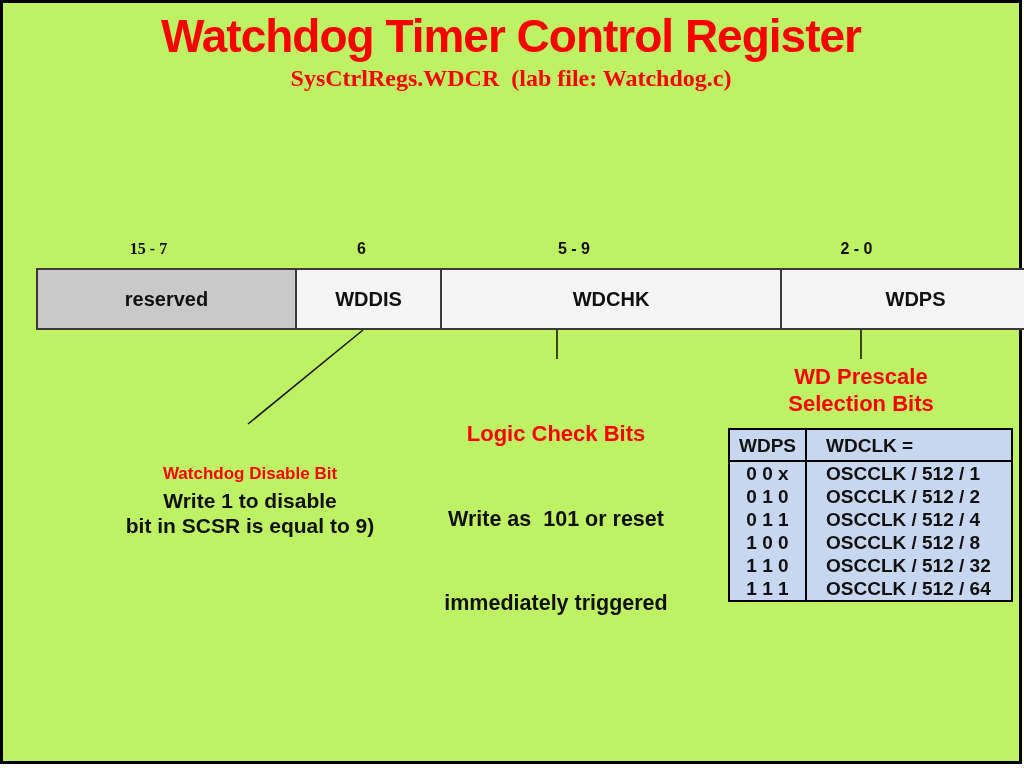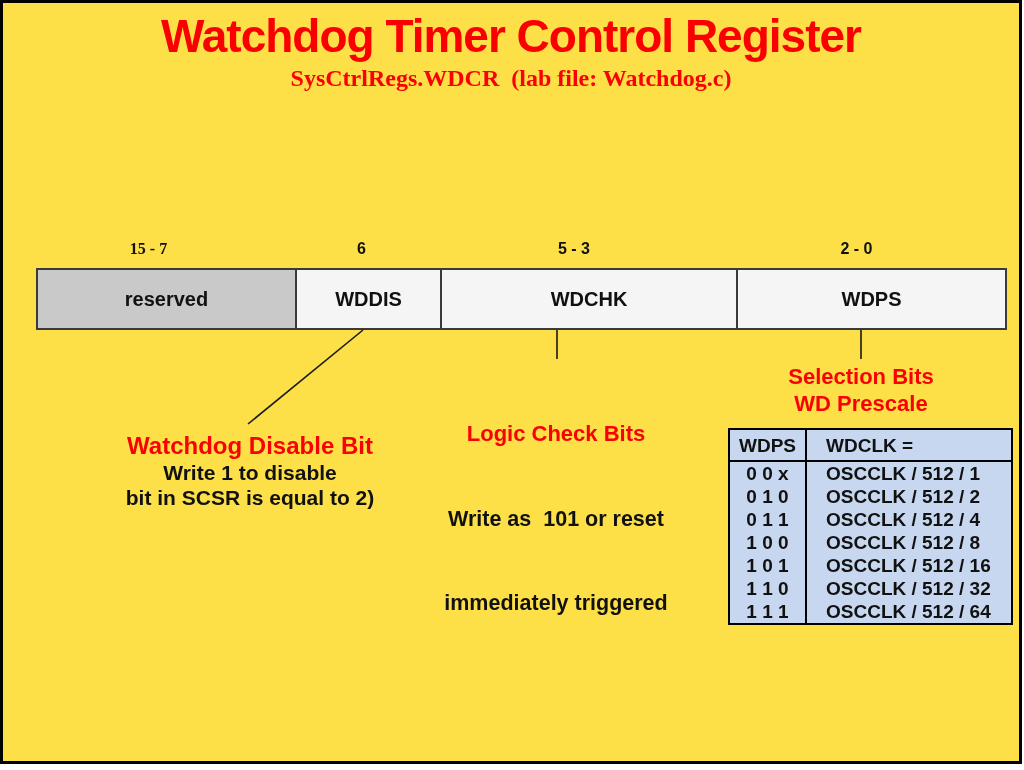--- a/index.html
+++ b/index.html
@@ -1,34 +1,34 @@
 <!DOCTYPE html>
 <html><head>
 <meta charset="utf-8">
 <style>
   html,body{margin:0;padding:0;background:#ffffff;}
   body{width:1024px;height:770px;position:relative;font-family:"Liberation Sans",sans-serif;font-weight:bold;}
-  .slide{position:absolute;left:0;top:0;width:1022px;height:764px;border:3px solid #000;box-sizing:border-box;background:#fde047;}
+  .slide{position:absolute;left:0;top:0;width:1022px;height:764px;border:3px solid #000;box-sizing:border-box;background:#bef264;}
   .title{position:absolute;left:0;top:6px;width:100%;text-align:center;font-size:46px;color:#fb0000;letter-spacing:-1px;}
   .subtitle{position:absolute;left:0;top:62px;width:100%;text-align:center;font-size:24px;color:#fb0000;white-space:pre;font-family:Liberation Serif, serif;}
   .bit-label{position:absolute;top:237px;height:20px;text-align:center;font-size:16px;color:#111;}
   .bl-0{left:15px;width:261px;font-family:Liberation Serif, serif;}
   .bl-1{left:294px;width:129px;}
   .bl-2{left:423px;width:296px;}
   .bl-3{left:719px;width:269px;}
   .register{position:absolute;left:33px;top:265px;height:62px;display:flex;}
   .field{box-sizing:border-box;border:2px solid #3a3a3a;border-left:none;background:#f5f5f5;display:flex;align-items:center;justify-content:center;font-size:20px;color:#111;}
   .field.first{border-left:2px solid #3a3a3a;text-align:center;}
   .field.reserved{background:#c9c9c9;}
-  .f-0{width:261px;} .f-1{width:145px;} .f-2{width:296px;text-align:right;} .f-3{width:269px;}
+  .f-0{width:261px;} .f-1{width:145px;} .f-2{width:340px;text-align:right;} .f-3{width:269px;}
   .connectors{position:absolute;left:0;top:0;width:1018px;height:764px;pointer-events:none;}
   .ann{position:absolute;text-align:center;color:#111;}
   .ann .heading{color:#fb0000;}
   .ann-wddis{left:37px;top:429px;width:420px;font-size:21px;line-height:25px;}
-  .ann-wddis .heading{font-size:24px;line-height:28px;}
+  .ann-wddis .heading{font-size:17px;line-height:28px;margin-top:28px;}
   .ann-wdchk{left:403px;top:360px;width:300px;font-size:21.5px;line-height:28px;white-space:pre;}
   .ann-wdchk .heading{font-size:22px;line-height:30px;}
   .ann-wdps{left:728px;top:360px;width:260px;font-size:22px;line-height:27px;color:#fb0000;}
   .prescale{position:absolute;left:725px;top:425px;border-collapse:collapse;background:#c8d7f0;table-layout:fixed;}
   .prescale th,.prescale td{border:0;font-size:19px;color:#111;padding:0;line-height:23px;}
   .prescale th{height:30px;border-bottom:2px solid #000;}
   .prescale td{height:23px;margin-top:24px;}
   .prescale .c0{width:75px;text-align:center;border-right:2px solid #000;}
   .prescale .c1{width:185px;text-align:left;padding-left:19px;}
   .prescale{border:2px solid #000;}
@@ -36,51 +36,51 @@
 </head>
 <body>
 
 <div class="slide">
 
   <div class="title">Watchdog Timer Control Register</div>
   <div class="subtitle">SysCtrlRegs.WDCR  (lab file: Watchdog.c)</div>
 
   <div class="bit-label bl-0">15 - 7</div>
   <div class="bit-label bl-1">6</div>
-  <div class="bit-label bl-2">5 - 3</div>
+  <div class="bit-label bl-2">5 - 9</div>
   <div class="bit-label bl-3">2 - 0</div>
 
   <div class="register">
     <div class="field reserved first f-0">reserved</div>
     <div class="field f-1">WDDIS</div>
     <div class="field f-2">WDCHK</div>
     <div class="field f-3">WDPS</div>
   </div>
 
   <svg class="connectors" viewBox="0 0 1018 764">
     <line x1="360" y1="327" x2="245" y2="421" stroke="#1a1a1a" stroke-width="1.6"></line>
     <line x1="554" y1="327" x2="554" y2="356" stroke="#1a1a1a" stroke-width="1.6"></line>
     <line x1="858" y1="327" x2="858" y2="356" stroke="#1a1a1a" stroke-width="1.6"></line>
   </svg>
 
   <div class="ann ann-wddis">
     <div class="heading">Watchdog Disable Bit</div>
     <div>Write 1 to disable</div>
-    <div>bit in SCSR is equal to 2)</div>
+    <div>bit in SCSR is equal to 9)</div>
   </div>
 
   <div class="ann ann-wdchk">
     <div class="heading">Logic Check Bits</div>
     <div>Write as  101 or reset</div>
     <div>immediately triggered</div>
   </div>
 
   <div class="ann ann-wdps">
+    <div>WD Prescale</div>
     <div>Selection Bits</div>
-    <div>WD Prescale</div>
   </div>
 
   <table class="prescale">
     <colgroup>
         <col style="width:75px">
         <col style="width:185px">
       </colgroup>
     <tbody>
         <tr>
       <th class="c0">WDPS</th>
@@ -96,24 +96,20 @@
     </tr>
     <tr>
       <td class="c0">0 1 1</td>
       <td class="c1">OSCCLK / 512 / 4</td>
     </tr>
     <tr>
       <td class="c0">1 0 0</td>
       <td class="c1">OSCCLK / 512 / 8</td>
     </tr>
     <tr>
-      <td class="c0">1 0 1</td>
-      <td class="c1">OSCCLK / 512 / 16</td>
-    </tr>
-    <tr>
       <td class="c0">1 1 0</td>
       <td class="c1">OSCCLK / 512 / 32</td>
     </tr>
     <tr>
       <td class="c0">1 1 1</td>
       <td class="c1">OSCCLK / 512 / 64</td>
     </tr>
   </tbody>
     </table>
 

